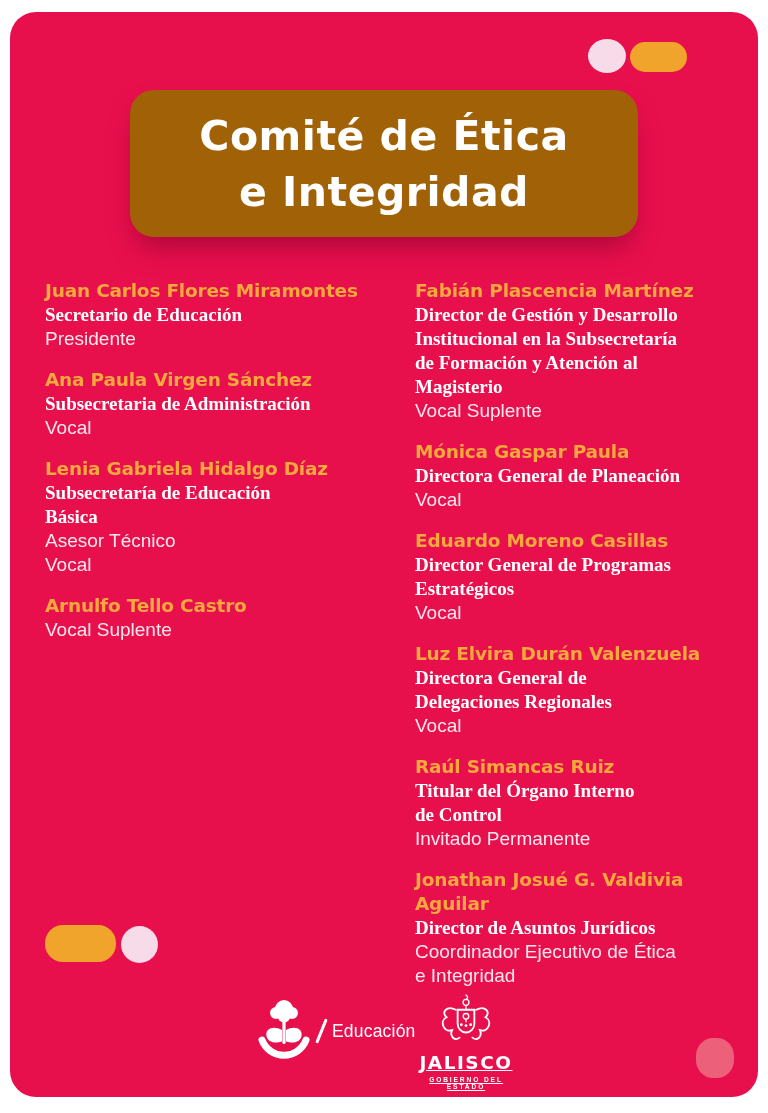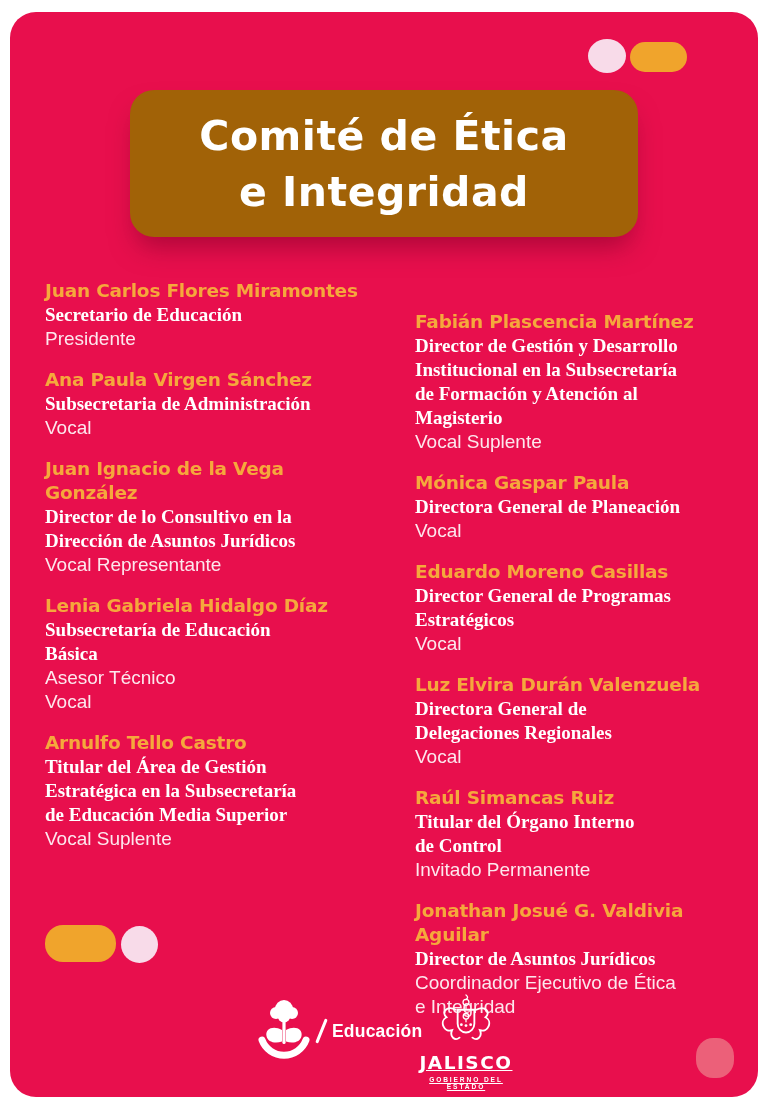--- a/index.html
+++ b/index.html
@@ -29,41 +29,41 @@
     font-family:"DejaVu Sans",sans-serif;font-weight:700;font-size:41px;
     line-height:56px;color:#ffffff;text-align:center;white-space:pre-line;
     letter-spacing:0.5px;
   }
   
   .columns{
     position:absolute;left:35px;top:267px;width:700px;
     display:flex;gap:20px;
   }
   .col-left{width:350px;flex:none;}
-  .col-right{width:330px;flex:none;margin-top:31px;}
+  .col-right{width:330px;flex:none;}
   .entry{margin-bottom:17px;}
   .entry .name{
     font-family:"DejaVu Sans",sans-serif;font-weight:700;font-size:18.5px;
     line-height:24px;color:#F5A83C;white-space:pre-line;letter-spacing:-0.2px;
   }
   .entry .title{
     font-weight:700;font-size:19px;line-height:24px;color:#ffffff;white-space:pre-line;font-family:Liberation Serif, serif;
   }
   .entry .role{
     font-weight:400;font-size:19px;line-height:24px;color:rgba(255,255,255,0.9);white-space:pre-line;
   }
   
   .footer-edu{
     position:absolute;left:246px;top:986px;display:flex;align-items:center;
   }
   .edu-slash{
     width:3px;height:26px;background:#ffffff;border-radius:2px;
     transform:rotate(22deg);margin:0 9px 0 8px;
   }
-  .edu-label{font-weight:700;font-size:17.5px;color:#ffffff;letter-spacing:0.2px;}
+  .edu-label{font-weight:400;font-size:17.5px;color:#ffffff;letter-spacing:0.2px;}
   .footer-jalisco{
     position:absolute;left:400px;top:982px;width:112px;text-align:center;color:#ffffff;text-decoration:underline;
   }
   .jalisco-name{
     font-family:"DejaVu Sans",sans-serif;font-weight:700;font-size:18.5px;
     letter-spacing:1.5px;margin-top:2px;
   }
   .jalisco-sub{font-weight:700;font-size:6.6px;letter-spacing:1.9px;margin-top:3px;}
 </style>
 </head>
@@ -88,38 +88,28 @@
         <div class="name">Juan Carlos Flores Miramontes</div>
         <div class="title">Secretario de Educación</div>
         <div class="role">Presidente</div>
       </div>
       <div class="entry">
         <div class="name">Ana Paula Virgen Sánchez</div>
         <div class="title">Subsecretaria de Administración</div>
         <div class="role">Vocal</div>
       </div>
       <div class="entry">
-        <div class="name">Juan Ignacio de la Vega
-González</div>
-        <div class="title">Director de lo Consultivo en la
-Dirección de Asuntos Jurídicos</div>
-        <div class="role">Vocal Representante</div>
-      </div>
-      <div class="entry">
         <div class="name">Lenia Gabriela Hidalgo Díaz</div>
         <div class="title">Subsecretaría de Educación
 Básica</div>
         <div class="role">Asesor Técnico
 Vocal</div>
       </div>
       <div class="entry">
         <div class="name">Arnulfo Tello Castro</div>
-        <div class="title">Titular del Área de Gestión
-Estratégica en la Subsecretaría
-de Educación Media Superior</div>
         <div class="role">Vocal Suplente</div>
       </div>
     </div>
     <div class="col-right">
       <div class="entry">
         <div class="name">Fabián Plascencia Martínez</div>
         <div class="title">Director de Gestión y Desarrollo
 Institucional en la Subsecretaría
 de Formación y Atención al
 Magisterio</div>

